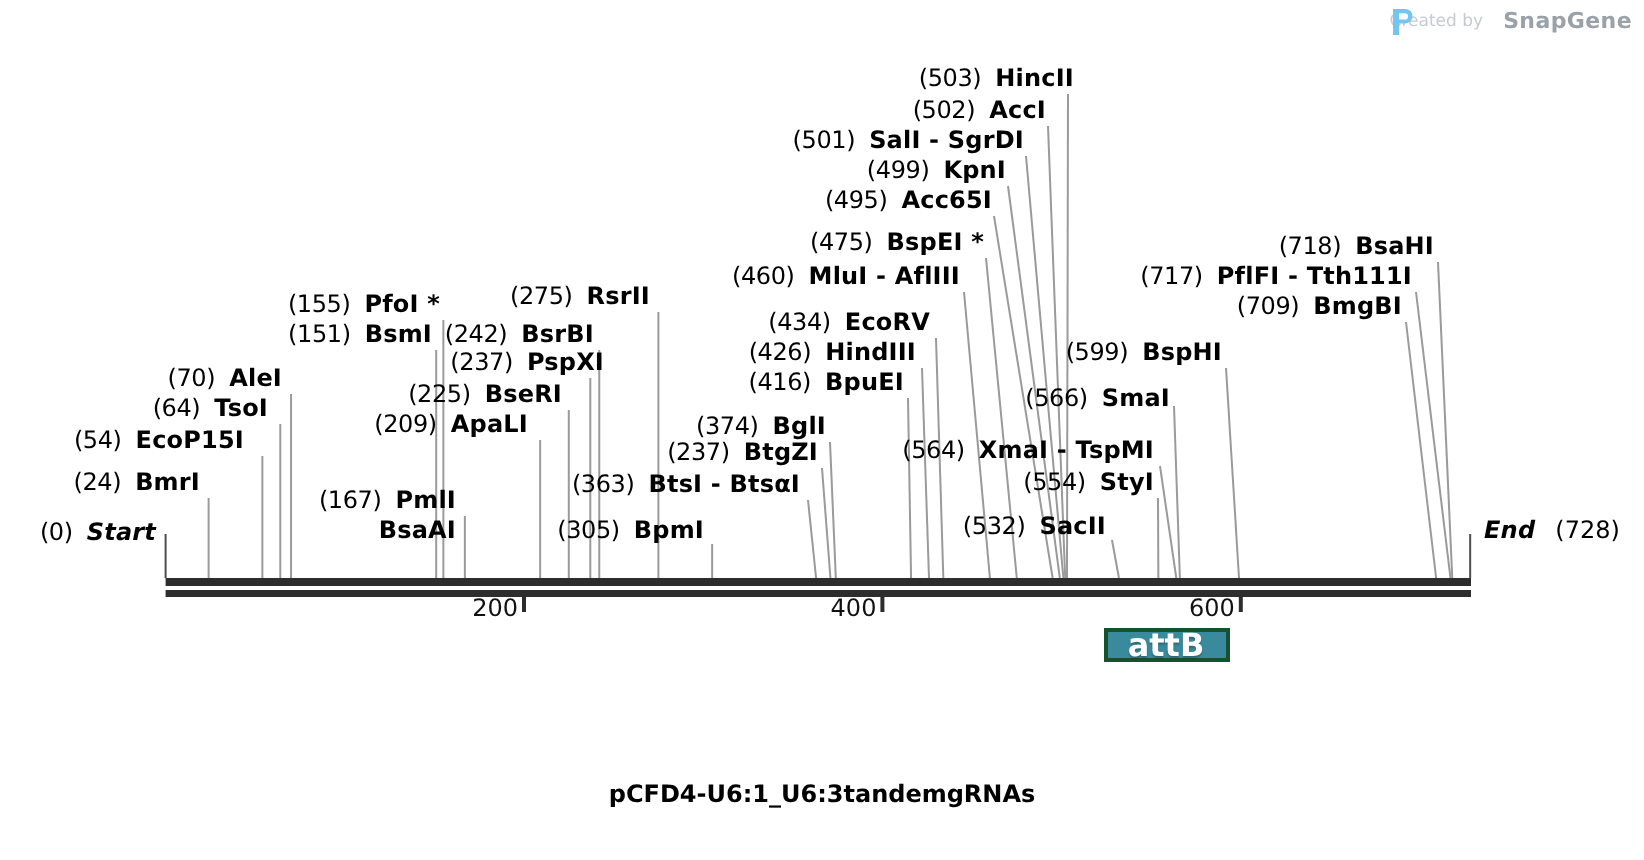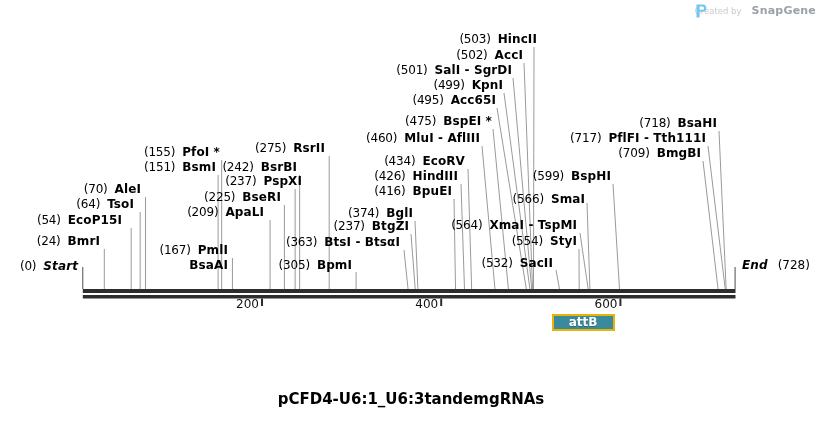--- a/index.html
+++ b/index.html
@@ -17,26 +17,26 @@
   .site .pos{font-weight:400;margin-right:7px;letter-spacing:-0.2px;}
   .site .nm{font-weight:700;letter-spacing:0.1px;}
   .site.terminus .nm{font-style:italic;}
   .site .pos-after{font-weight:400;margin-left:10px;}
   .site .row2{display:block;text-align:right;}
   
   .tick-label{position:absolute;font-size:12px;color:#111;white-space:nowrap;}
   
   .feature{
     position:absolute;display:flex;align-items:center;justify-content:center;
-    font-size:12px;font-weight:700;color:#ffffff;text-shadow:0 1px 1px rgba(0,0,0,.25);
-    border:2px solid #eab308;box-sizing:border-box;
+    font-size:16px;font-weight:700;color:#ffffff;text-shadow:0 1px 1px rgba(0,0,0,.25);
+    border:2px solid #14532d;box-sizing:border-box;
   }
   
   .map-title{position:absolute;left:0;top:390px;width:100%;text-align:center;
-    font-size:15px;font-weight:700;color:#000;}
+    font-size:12px;font-weight:700;color:#000;}
   .map-subtitle{position:absolute;left:0;top:406px;width:100%;text-align:center;
     font-size:12px;color:#222;}
   svg{position:absolute;left:0;top:0;}
 </style>
 </head>
 <body>
 
 <div id="stage">
 
   <div class="watermark">

